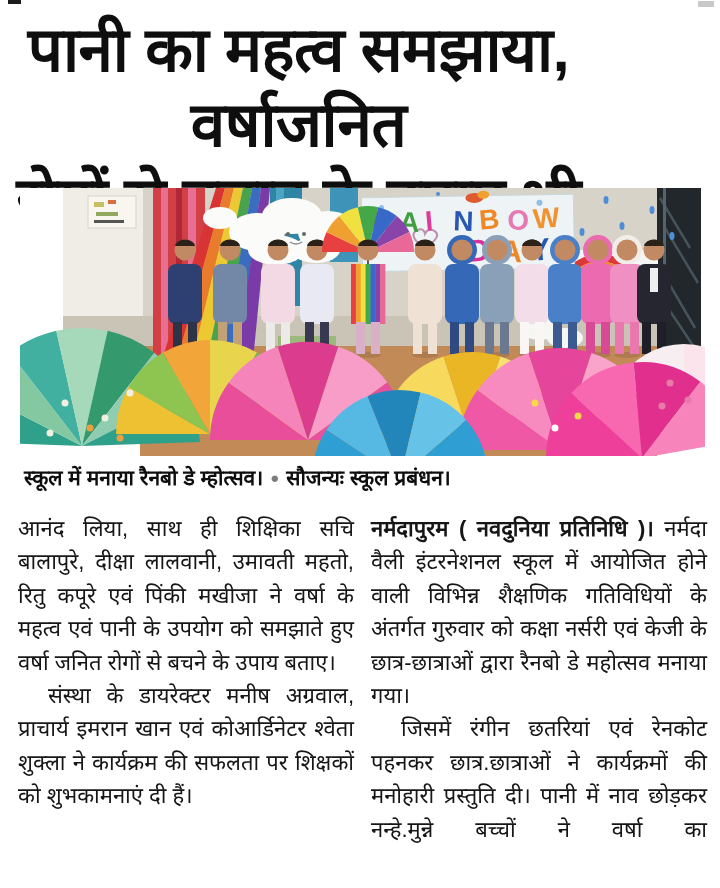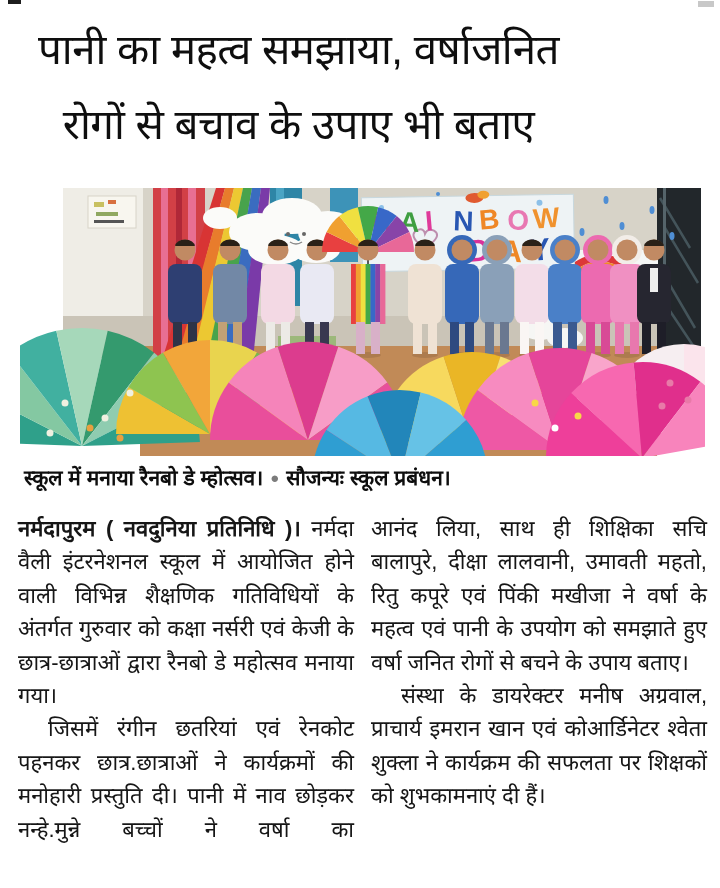--- a/index.html
+++ b/index.html
@@ -1,20 +1,20 @@
 <!DOCTYPE html>
 <html><head>
 <meta charset="utf-8">
 <style>
   html,body{margin:0;padding:0;background:#fff;}
   .page{position:relative;width:720px;height:888px;background:#fff;overflow:hidden;
         font-family:"Liberation Sans",sans-serif;color:#111;}
   .artifact{position:absolute;background:#1d1d1d;}
   .headline{position:absolute;top:12px;left:0;width:597px;text-align:center;
-            font-weight:400;color:#0e0e0e;font-size:42px;line-height:75px;letter-spacing:-0.5px;}
+            font-weight:700;color:#0e0e0e;font-size:62px;line-height:75px;letter-spacing:-0.5px;}
   .photo{position:absolute;left:20px;top:188px;width:685px;height:268px;overflow:hidden;}
   .caption{position:absolute;left:24px;top:463px;width:685px;font-size:21px;font-weight:700;
            color:#0e0e0e;line-height:30px;}
   .caption .bullet{color:#7c7c7c;font-size:15px;margin:0 7px;vertical-align:2px;}
   .cols{position:absolute;left:18px;top:512px;width:689px;display:flex;gap:17px;}
   .col{width:336px;font-size:22px;line-height:33.4px;text-align:justify;color:#161616;}
   .col p{margin:0;}
   .col .indent{text-indent:30px;}
   .col .fj{text-align-last:justify;}
   .dateline{font-weight:700;}
@@ -338,22 +338,22 @@
         </g>
     </svg>
   </div>
 
   <div class="caption">
     <span>स्कूल में मनाया रैनबो डे म्होत्सव।</span><span class="bullet">●</span><span>सौजन्यः स्कूल प्रबंधन।</span>
   </div>
 
   <div class="cols">
     <div class="col">
+      <p>आनंद लिया, साथ ही शिक्षिका सचि बालापुरे, दीक्षा लालवानी, उमावती महतो, रितु कपूरे एवं पिंकी मखीजा ने वर्षा के महत्व एवं पानी के उपयोग को समझाते हुए वर्षा जनित रोगों से बचने के उपाय बताए।</p>
+      <p class="indent">संस्था के डायरेक्टर मनीष अग्रवाल, प्राचार्य इमरान खान एवं कोआर्डिनेटर श्वेता शुक्ला ने कार्यक्रम की सफलता पर शिक्षकों को शुभकामनाएं दी हैं।</p>
+    </div>
+    <div class="col">
       <p><span class="dateline">नर्मदापुरम ( नवदुनिया प्रतिनिधि )।</span> <span>नर्मदा वैली इंटरनेशनल स्कूल में आयोजित होने वाली विभिन्न शैक्षणिक गतिविधियों के अंतर्गत गुरुवार को कक्षा नर्सरी एवं केजी के छात्र-छात्राओं द्वारा रैनबो डे महोत्सव मनाया गया।</span></p>
       <p class="indent fj">जिसमें रंगीन छतरियां एवं रेनकोट पहनकर छात्र.छात्राओं ने कार्यक्रमों की मनोहारी प्रस्तुति दी। पानी में नाव छोड़कर नन्हे.मुन्ने बच्चों ने वर्षा का</p>
     </div>
-    <div class="col">
-      <p>आनंद लिया, साथ ही शिक्षिका सचि बालापुरे, दीक्षा लालवानी, उमावती महतो, रितु कपूरे एवं पिंकी मखीजा ने वर्षा के महत्व एवं पानी के उपयोग को समझाते हुए वर्षा जनित रोगों से बचने के उपाय बताए।</p>
-      <p class="indent">संस्था के डायरेक्टर मनीष अग्रवाल, प्राचार्य इमरान खान एवं कोआर्डिनेटर श्वेता शुक्ला ने कार्यक्रम की सफलता पर शिक्षकों को शुभकामनाएं दी हैं।</p>
-    </div>
   </div>
 
 </div>
 
 </body></html>

